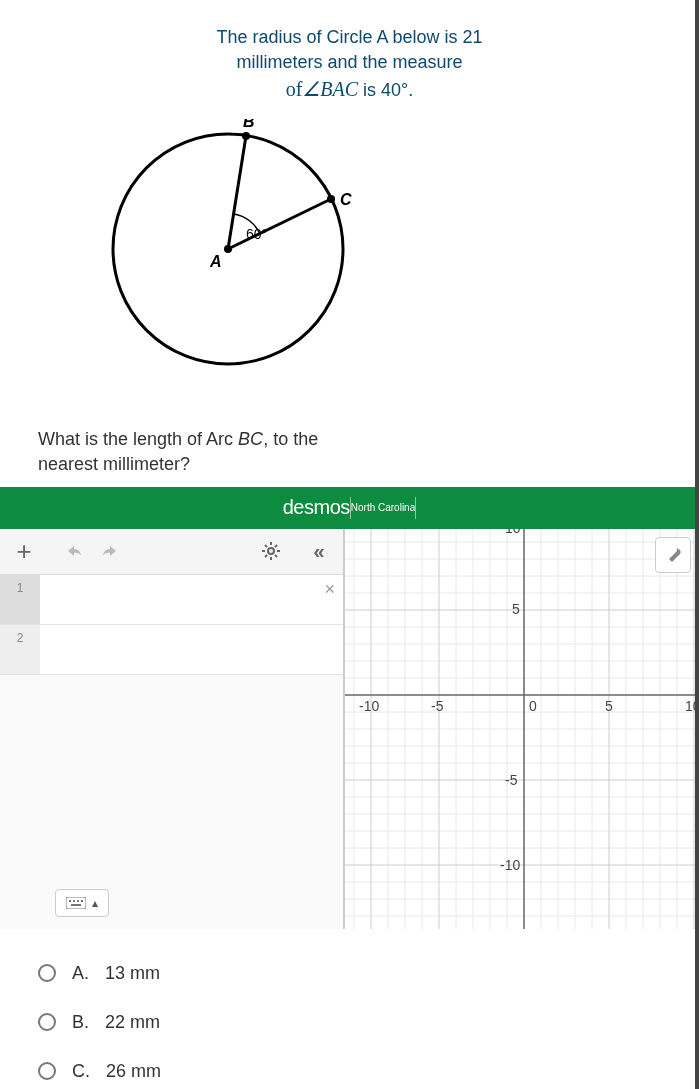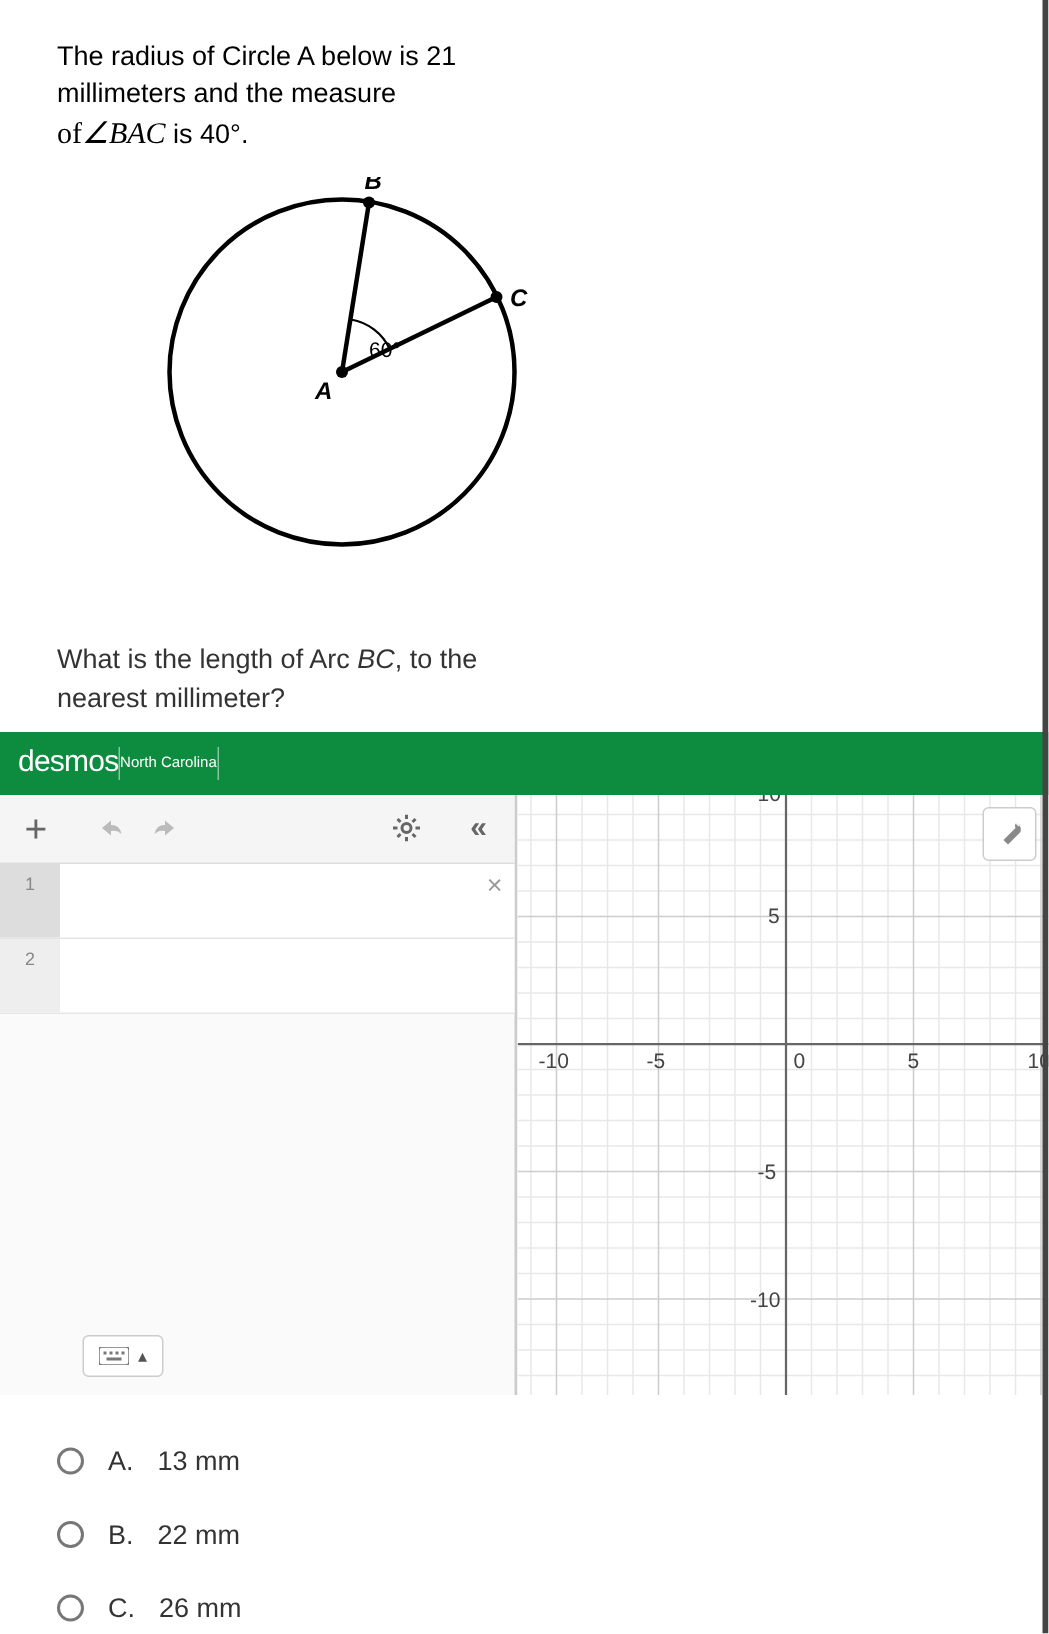--- a/index.html
+++ b/index.html
@@ -10,21 +10,22 @@
       height: 1089px;
       position: relative;
       overflow: hidden;
     }
     .question-area {
       padding: 25px 38px 10px 38px;
     }
     .question-text {
       font-size: 18px;
       line-height: 1.4;
-      color: #000000;
+      color: #0c4a6e;
+      text-align: center;
     }
     .math-angle {
       font-family: 'Times New Roman', serif;
       font-style: italic;
       font-size: 20px;
     }
     .circle-diagram {
       margin: 15px 0 15px 60px;
     }
     .question-followup {
@@ -34,20 +35,21 @@
       margin-top: 44px;
     }
     .bc-italic { font-style: italic; }
     .desmos-bar {
       background: #0d8b3f;
       color: #fff;
       display: flex;
       align-items: center;
       padding: 8px 12px;
       height: 42px;
+      justify-content: center;
     }
     .desmos-logo {
       font-size: 20px;
       font-weight: 400;
       letter-spacing: -0.5px;
     }
     .desmos-sep {
       border-left: 1px solid rgba(255,255,255,0.5);
       height: 22px;
     }

